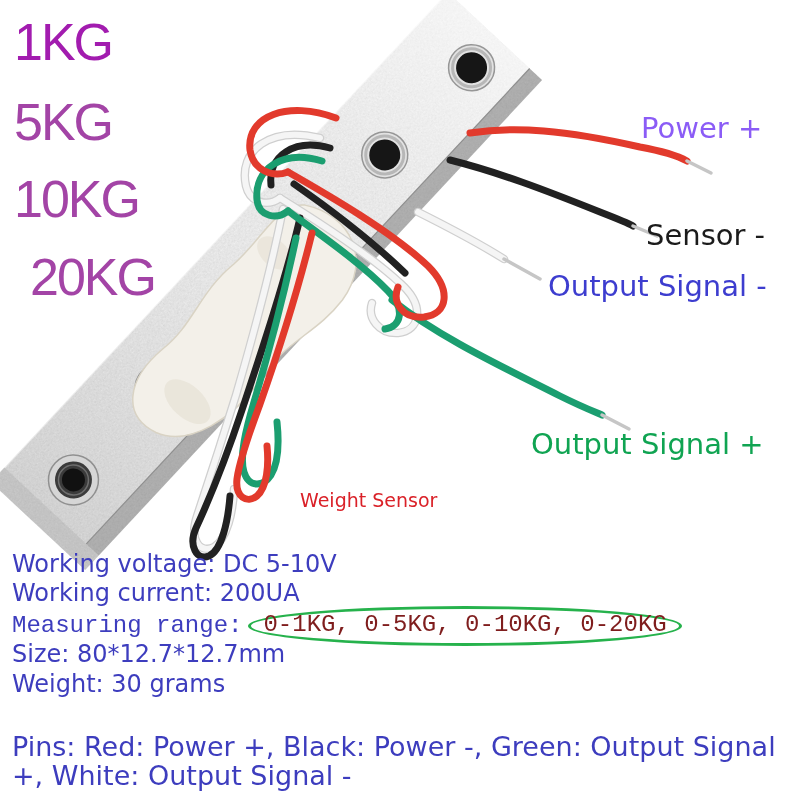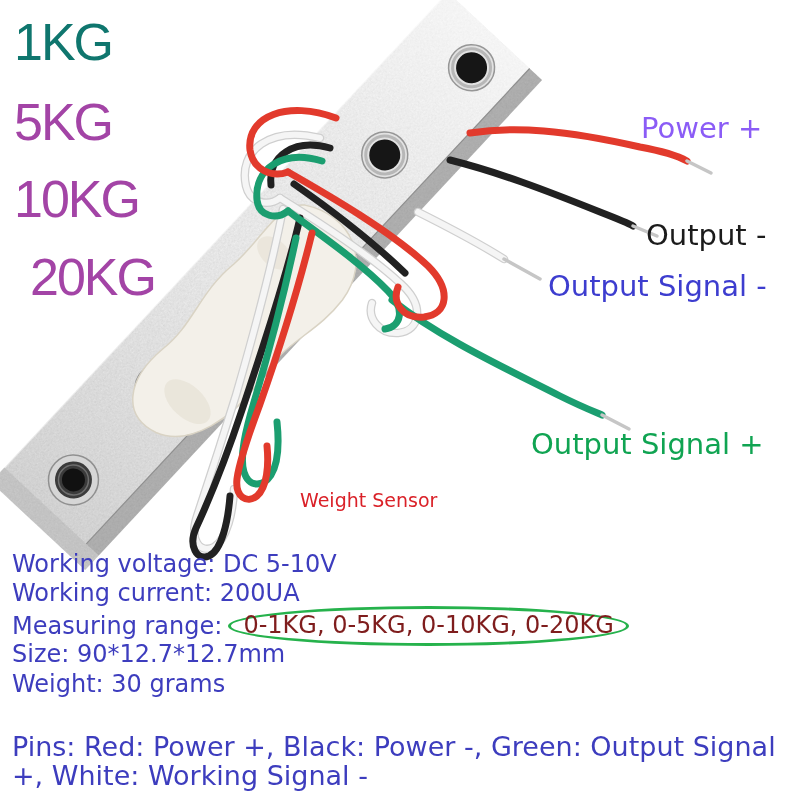--- a/index.html
+++ b/index.html
@@ -4,21 +4,21 @@
 <style>
   html,body{margin:0;padding:0;background:#ffffff;}
   #stage{position:relative;width:800px;height:800px;background:#ffffff;overflow:hidden;
          font-family:"DejaVu Sans",sans-serif;}
   #photo{position:absolute;left:0;top:0;width:800px;height:800px;}
   .abs{position:absolute;white-space:nowrap;}
   .capacity{font-family:"Liberation Sans",sans-serif;font-size:52px;letter-spacing:-2px;line-height:1;}
   .wire-label{font-size:29px;line-height:1.15;}
   .title{font-size:19px;}
   .spec{font-size:24px;line-height:1.2;}
-  .spec-row{display:flex;align-items:center;}
+  .spec-row{display:flex;align-items:center;font-family:Liberation Mono, monospace;}
   .range-ellipse{display:inline-block;border:3px solid #26b24c;border-radius:50%;
                  padding:2px 12px 3px 12px;margin-left:6px;}
   .pins{font-size:27px;line-height:29px;}
 </style>
 </head>
 <body>
 
 <div id="stage">
 
   <svg id="photo" viewBox="0 0 800 800">
@@ -119,39 +119,39 @@
     </g>
 
     <g fill="none" stroke-width="3.5" stroke-linecap="round" stroke="#c6c6c6">
       <path d="M687,161 L711,173"></path>
       <path d="M633,226 L657,236"></path>
       <path d="M504,259 L540,279"></path>
       <path d="M602,415 L629,429"></path>
     </g>
   </svg>
 
-  <div class="abs capacity" style="left: 14px; top: 16px; color: #0f766e;">1KG</div>
+  <div class="abs capacity" style="left: 14px; top: 16px; color: #a21caf;">1KG</div>
   <div class="abs capacity" style="left: 14px; top: 96px; color: rgb(163, 68, 166);">5KG</div>
   <div class="abs capacity" style="left: 14px; top: 173px; color: rgb(163, 68, 166);">10KG</div>
   <div class="abs capacity" style="left: 14px; top: 251px; color: rgb(163, 68, 166); margin-left: 16px;">20KG</div>
 
   <div class="abs wire-label" style="left: 641px; top: 112px; color: #8b5cf6;">Power +</div>
-  <div class="abs wire-label" style="left: 646px; top: 219px; color: rgb(27, 27, 27);">Output -</div>
+  <div class="abs wire-label" style="left: 646px; top: 219px; color: rgb(27, 27, 27);">Sensor -</div>
   <div class="abs wire-label" style="left: 548px; top: 270px; color: rgb(61, 61, 207);">Output Signal -</div>
   <div class="abs wire-label" style="left: 531px; top: 428px; color: rgb(16, 164, 82);">Output Signal +</div>
 
   <div class="abs title" style="left: 300px; top: 489px; color: rgb(218, 33, 40);">Weight Sensor</div>
 
   <div class="abs spec" style="left: 12px; top: 550px; color: rgb(61, 61, 190);">Working voltage: DC 5-10V</div>
   <div class="abs spec" style="left: 12px; top: 579px; color: rgb(61, 61, 190);">Working current: 200UA</div>
   <div class="abs spec spec-row" style="left:12px;top:606px">
     <span style="color: rgb(61, 61, 190);">Measuring range:</span>
     <span class="range-ellipse" style="border-color: rgb(38, 178, 76);"><span style="color: #7f1d1d;">0-1KG, 0-5KG, 0-10KG, 0-20KG</span></span>
   </div>
-  <div class="abs spec" style="left: 12px; top: 640px; color: rgb(61, 61, 190);">Size: 90*12.7*12.7mm</div>
+  <div class="abs spec" style="left: 12px; top: 640px; color: rgb(61, 61, 190);">Size: 80*12.7*12.7mm</div>
   <div class="abs spec" style="left: 12px; top: 670px; color: rgb(61, 61, 190);">Weight: 30 grams</div>
 
   <div class="abs pins" style="left: 12px; top: 732px; color: rgb(61, 61, 190);">
     <div>Pins: Red: Power +, Black: Power -, Green: Output Signal</div>
-    <div>+, White: Working Signal -</div>
+    <div>+, White: Output Signal -</div>
   </div>
 
 </div>
 
 </body></html>

